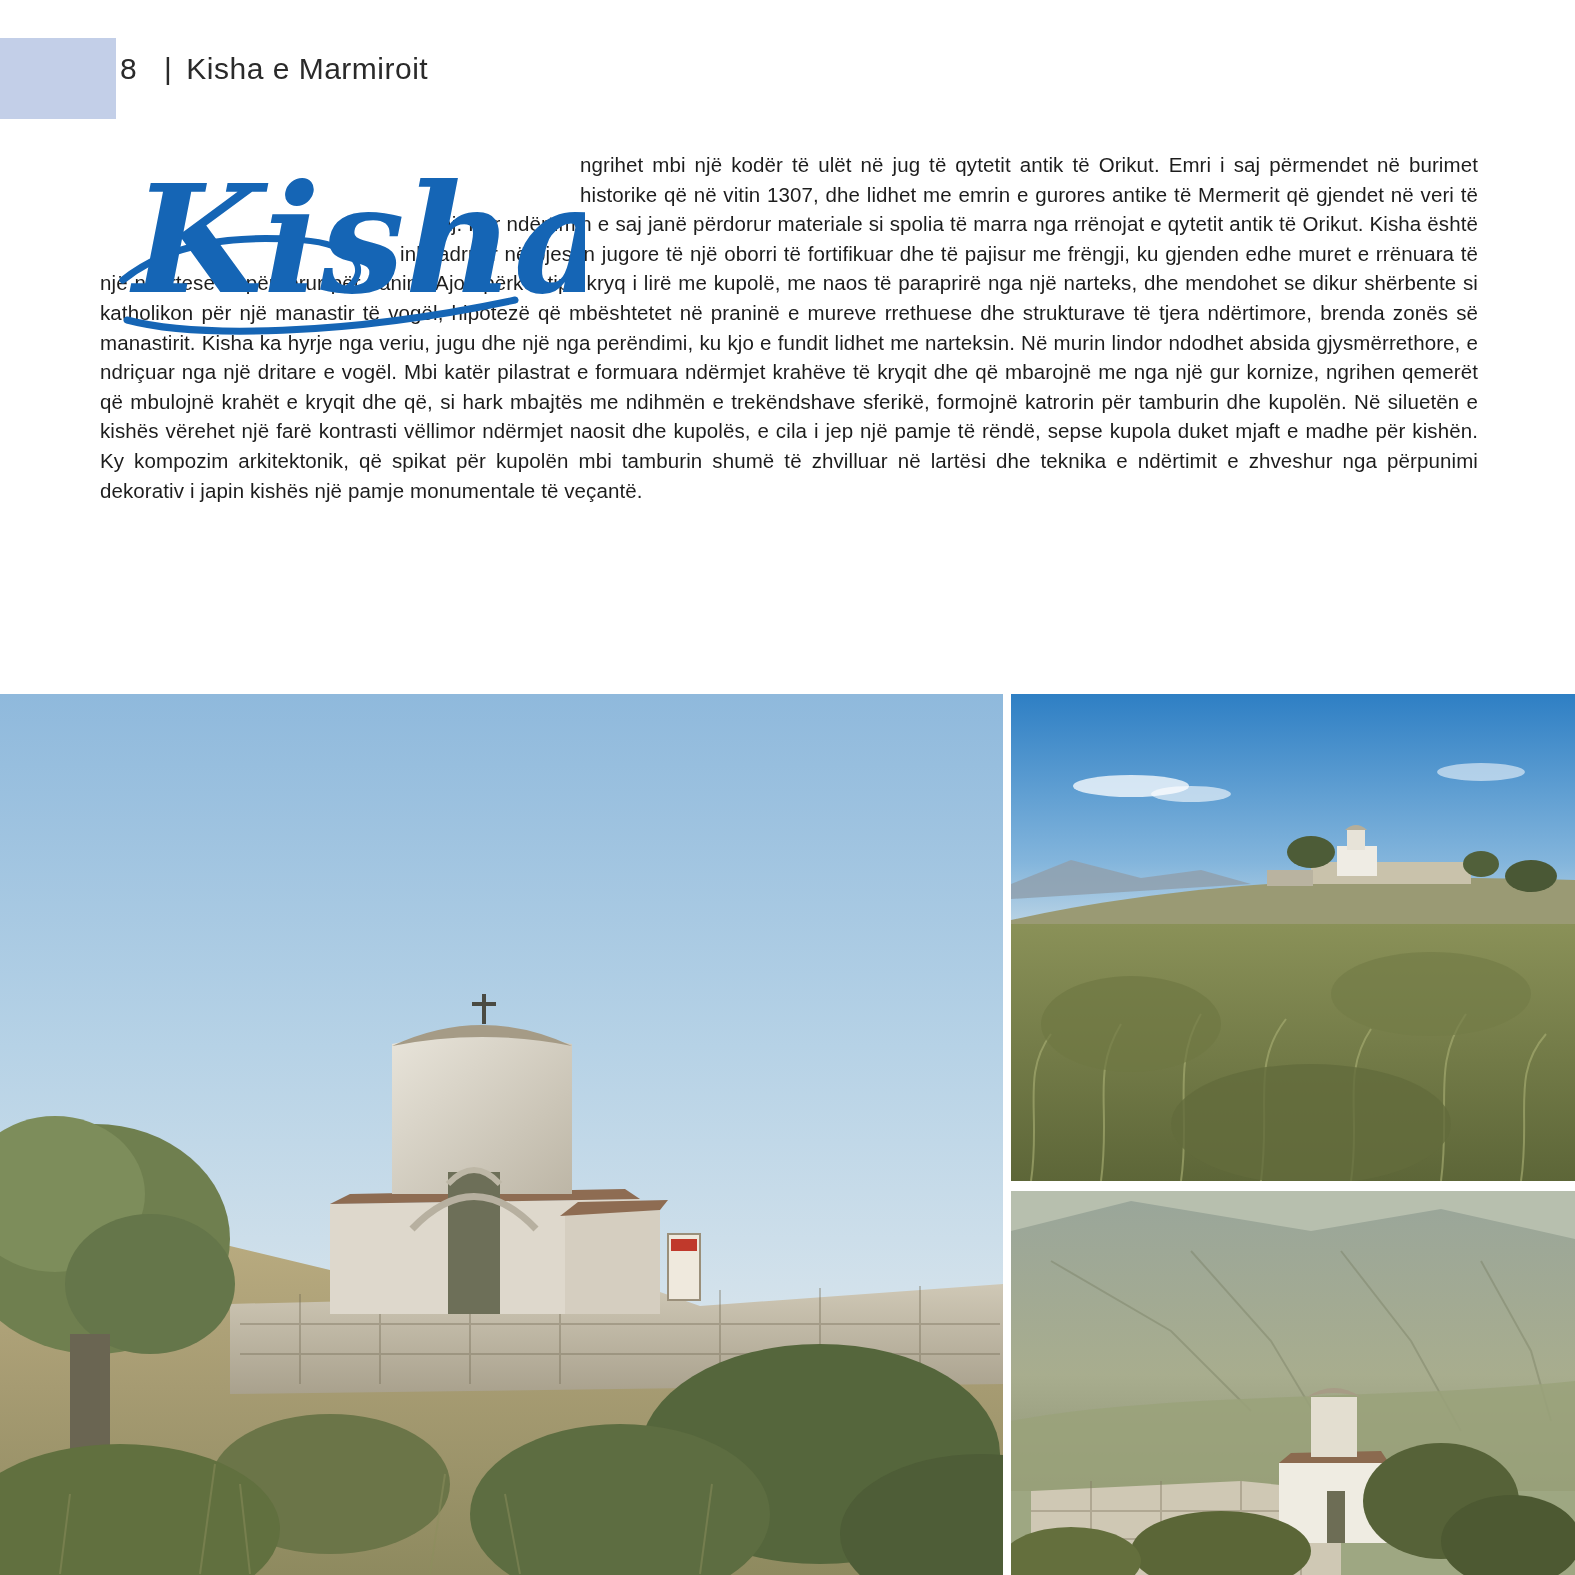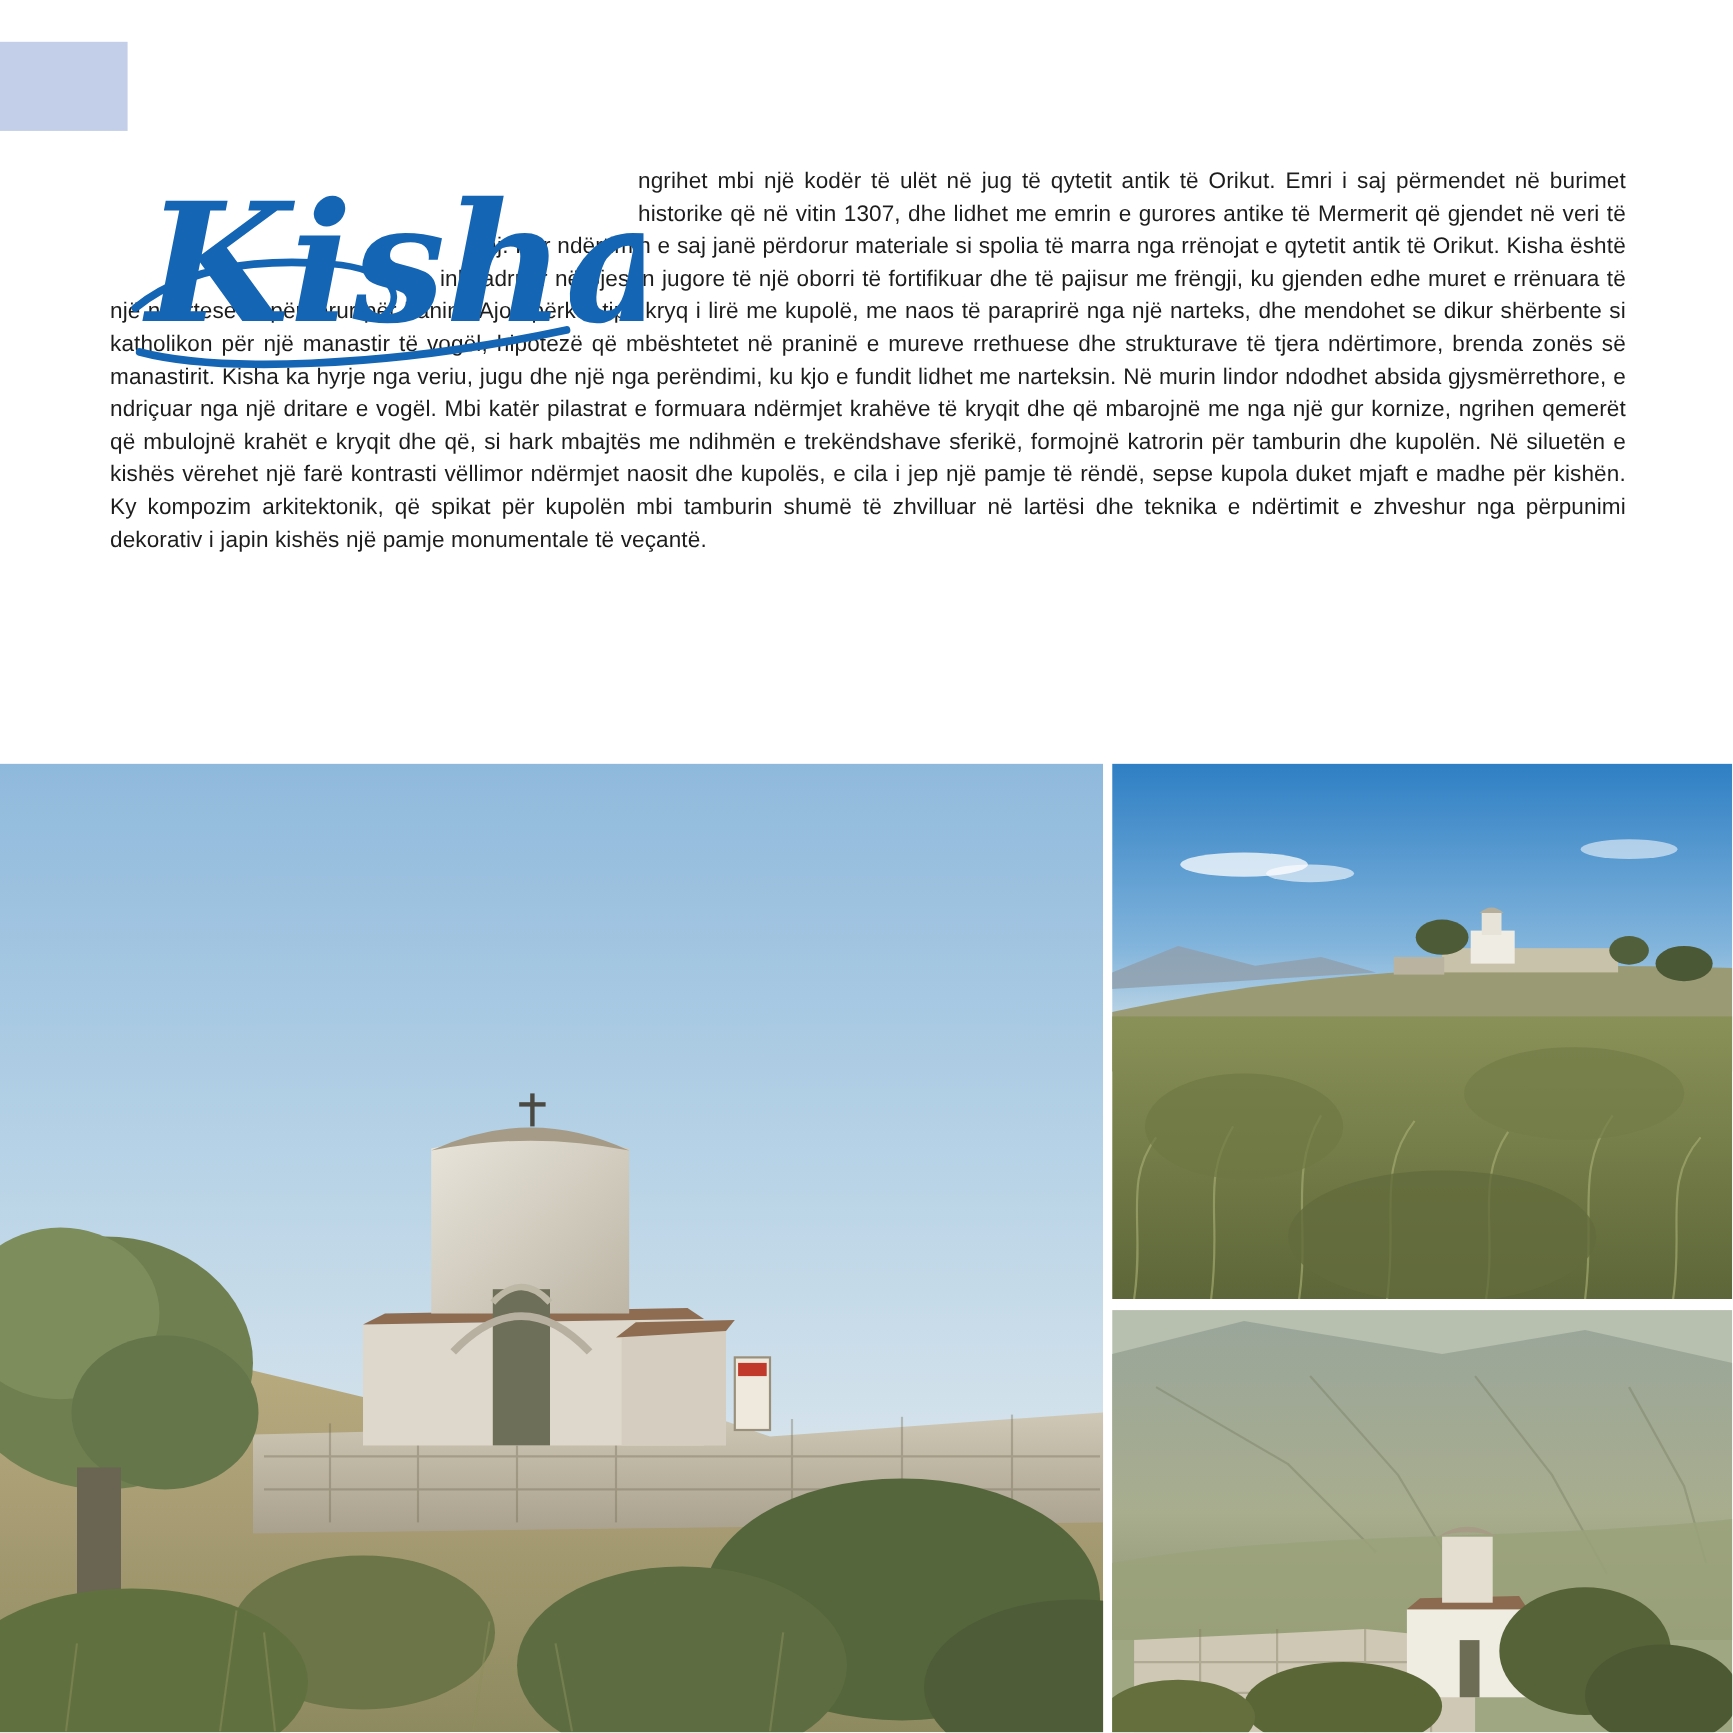--- a/index.html
+++ b/index.html
@@ -117,20 +117,23 @@
   .photo-bottom-right {
     left: 1011px; top: 497px; width: 564px; height: 384px;
   }
   .photo svg { display: block; width: 100%; height: 100%; }
 </style>
 </head>
 <body>
 
 <div class="header">
   <div class="header-swatch"></div>
+  <div class="header-line">
+    <span class="pg">8</span><span class="sep">|</span><span class="ttl">Kisha e Marmiroit</span>
+  </div>
 </div>
 
 <div class="article">
 
   <div class="dropcap-wrap">
     <div class="dropcap">
       <svg viewBox="0 0 480 200" xmlns="http://www.w3.org/2000/svg" aria-hidden="true">
 
         <path d="M18 120 C 60 86, 120 74, 196 80" stroke="#1565b5" stroke-width="7" fill="none" stroke-linecap="round"></path>
         <path d="M22 160 C 90 178, 240 176, 410 140" stroke="#1565b5" stroke-width="7" fill="none" stroke-linecap="round"></path>

